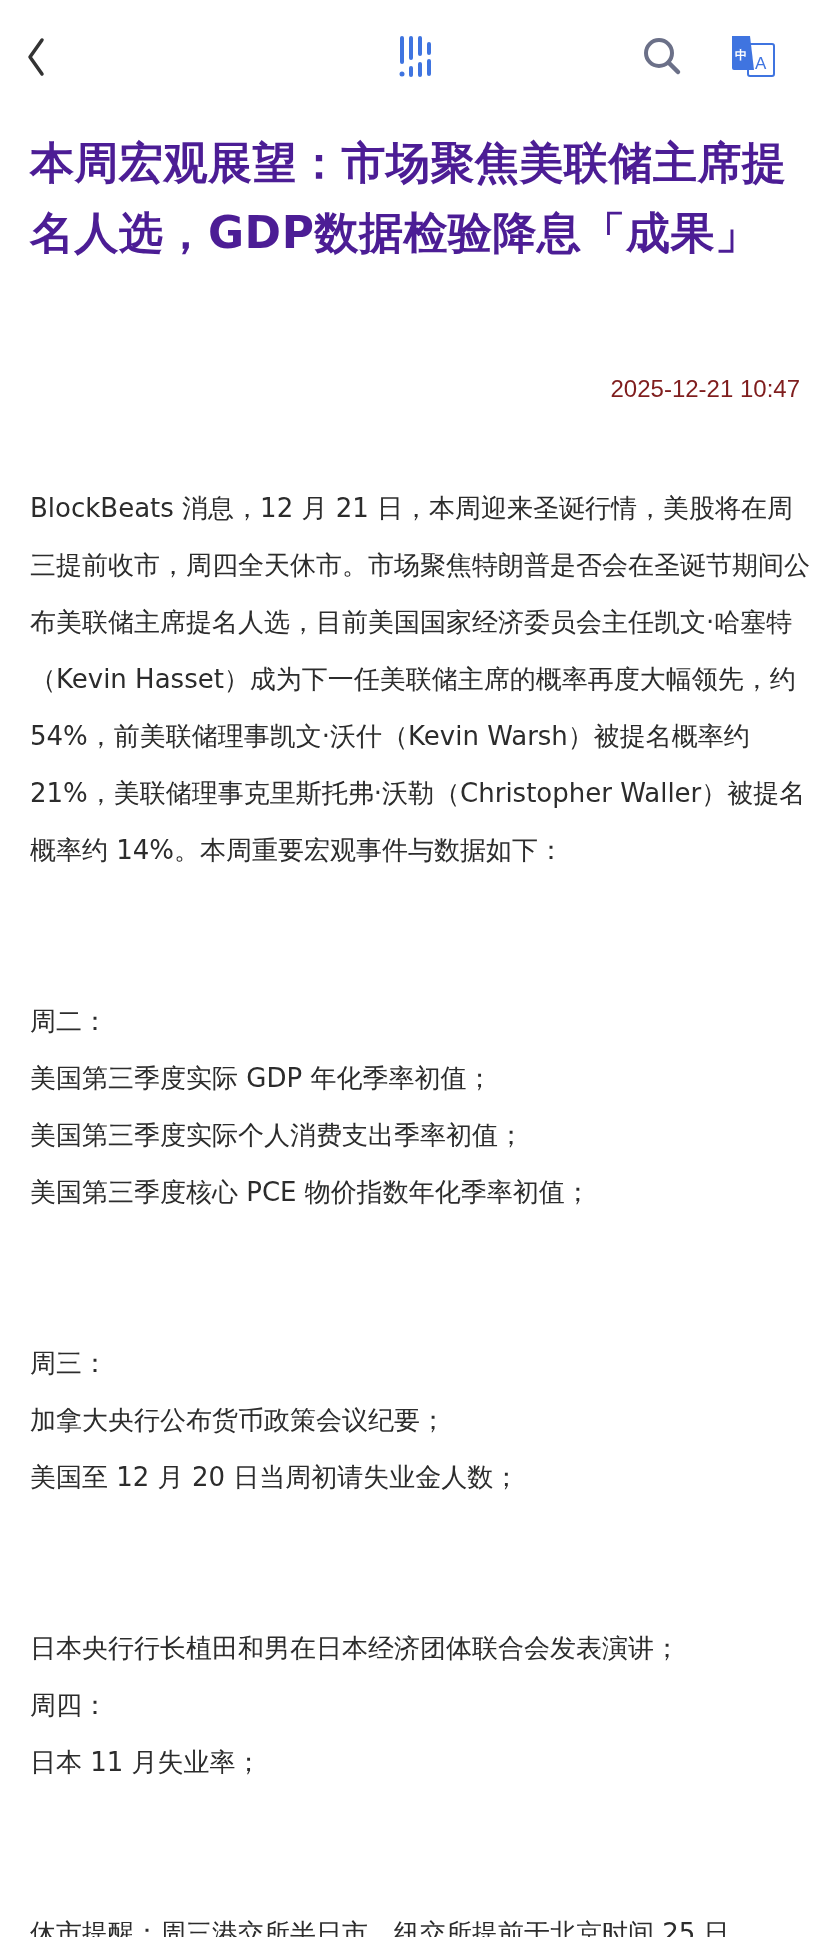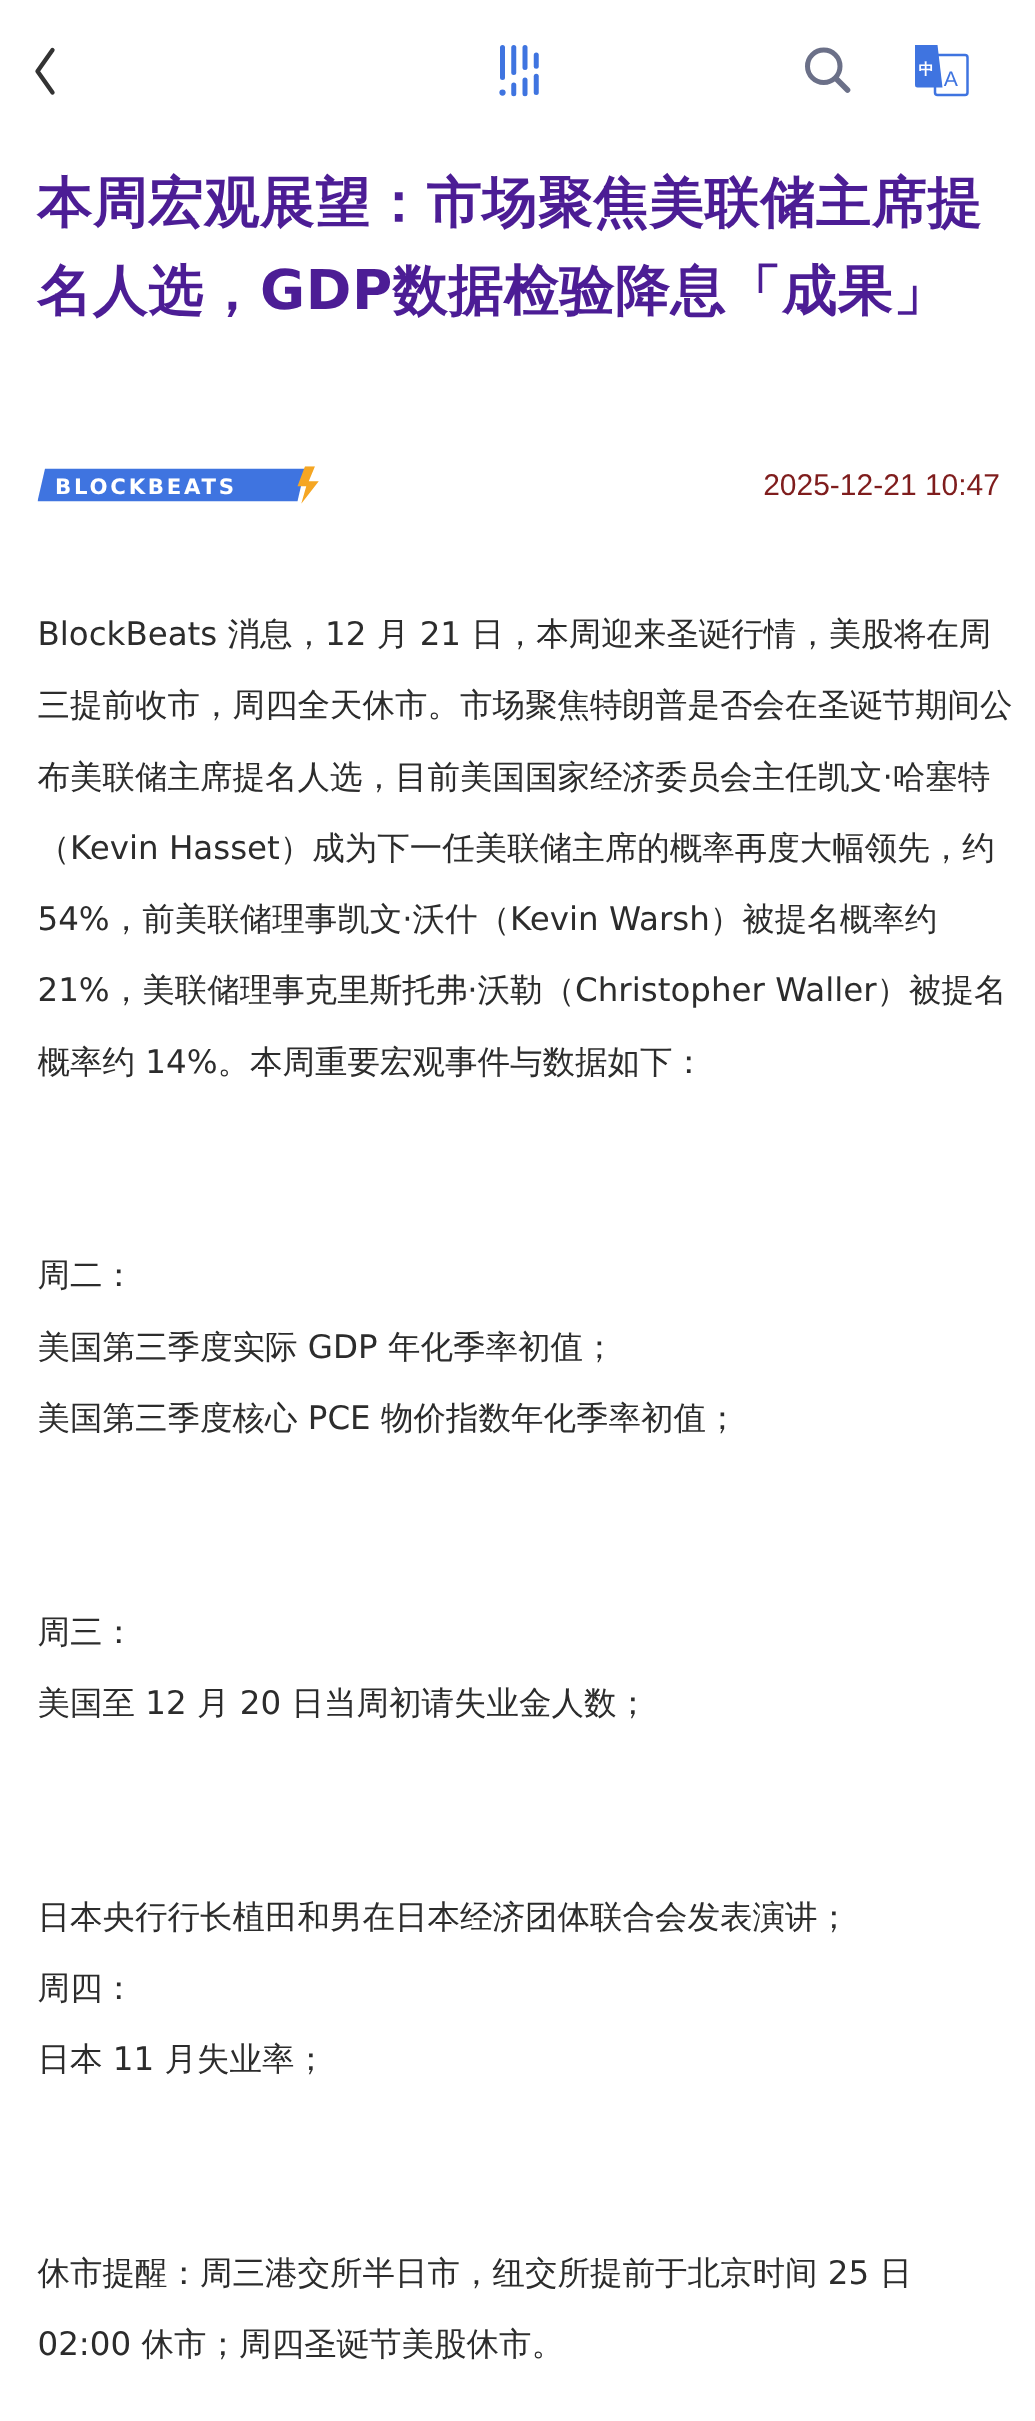--- a/index.html
+++ b/index.html
@@ -60,42 +60,37 @@
       <text x="27" y="37" font-family="Liberation Sans, sans-serif" font-size="17" fill="#3f74e0">A</text>
       <path d="M4,4 L22,4 L26,38 L6,38 Q4,38 4,36 Z" fill="#3f74e0"></path>
       <text x="7" y="27" font-family="DejaVu Sans, sans-serif" font-size="12" font-weight="bold" fill="#ffffff">中</text>
     </svg>
   </div>
 </div>
 
 <h1 class="title">本周宏观展望：市场聚焦美联储主席提名人选，GDP数据检验降息「成果」</h1>
 
 <div class="meta">
-  <div class="brand">
-    <svg width="230" height="30" viewBox="0 0 230 30">
-      <polygon points="6,2 214,2 208,28 0,28" fill="#3f74e0"></polygon>
-      <text x="14" y="22" font-family="DejaVu Sans, sans-serif" font-size="17" font-weight="bold" fill="#ffffff" letter-spacing="2.2">BLOCKBEATS</text>
-      <polygon points="214,0 222,0 217,12 225,12 211,30 215,16 208,16" fill="#f5a623"></polygon>
-    </svg>
-  </div>
   <div class="date">2025-12-21 10:47</div>
 </div>
 
 <div class="content">
   <p>BlockBeats 消息，12 月 21 日，本周迎来圣诞行情，美股将在周三提前收市，周四全天休市。市场聚焦特朗普是否会在圣诞节期间公布美联储主席提名人选，目前美国国家经济委员会主任凯文·哈塞特（Kevin Hasset）成为下一任美联储主席的概率再度大幅领先，约 54%，前美联储理事凯文·沃什（Kevin Warsh）被提名概率约 21%，美联储理事克里斯托弗·沃勒（Christopher Waller）被提名概率约 14%。本周重要宏观事件与数据如下：</p>
 
   <div class="spacer-lg"></div>
 
   <p>周二：</p>
   <p>美国第三季度实际 GDP 年化季率初值；</p>
+  <p>美国第三季度实际个人消费支出季率初值；</p>
   <p>美国第三季度核心 PCE 物价指数年化季率初值；</p>
 
   <div class="spacer-lg"></div>
 
   <p>周三：</p>
+  <p>加拿大央行公布货币政策会议纪要；</p>
   <p>美国至 12 月 20 日当周初请失业金人数；</p>
 
   <div class="spacer-lg"></div>
 
   <p>日本央行行长植田和男在日本经济团体联合会发表演讲；</p>
   <p>周四：</p>
   <p>日本 11 月失业率；</p>
 
   <div class="spacer-lg"></div>
 

